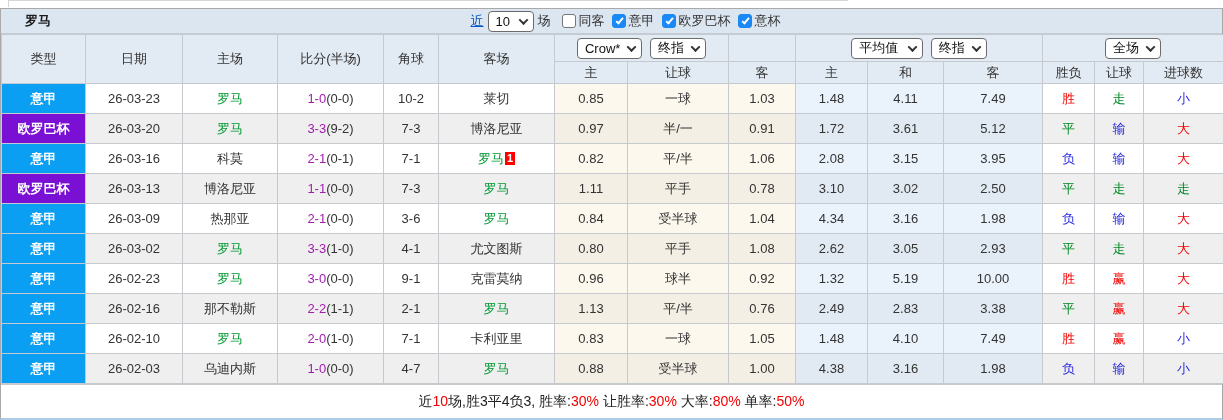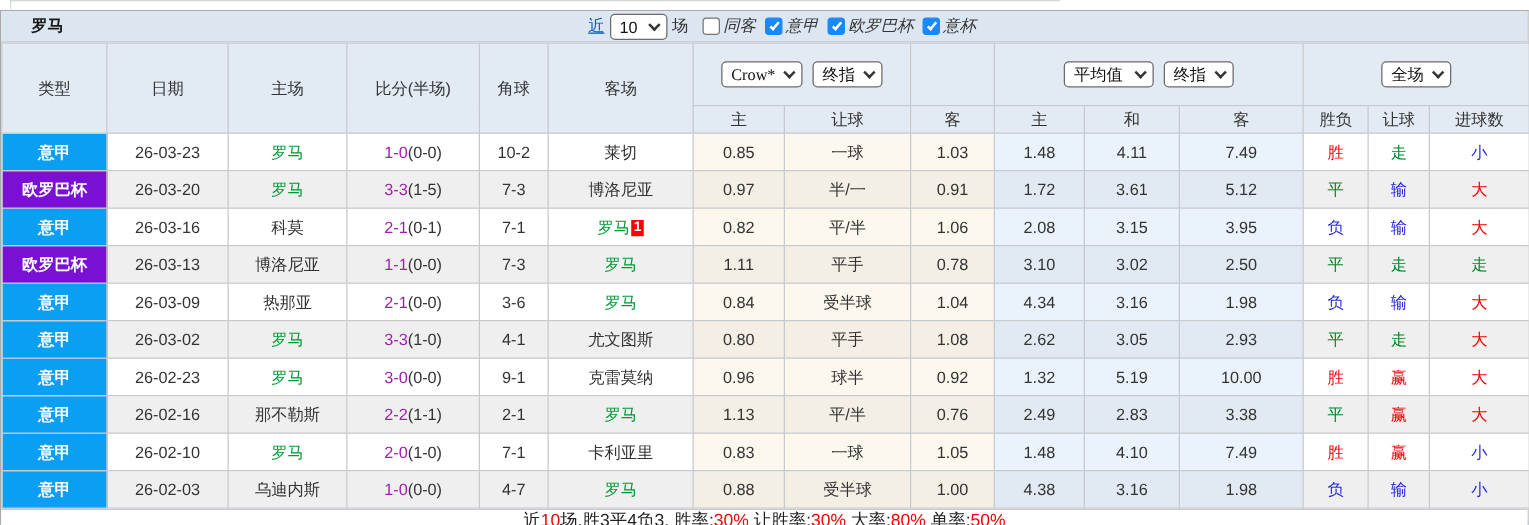--- a/index.html
+++ b/index.html
@@ -26,36 +26,36 @@
          background:#fff; border:1px solid #6b6b6b; border-radius:4px;
          height:21px; padding:0 6px 0 7px; font-size:13px; color:#111;
          gap:8px; cursor:default; vertical-align:middle; }
   .chev { width:7px; height:7px; border-right:2px solid #333; border-bottom:2px solid #333;
           transform:rotate(45deg) translate(-1px,-1px); flex:0 0 auto; }
   .sel-sm  { min-width:46px; }
   .sel-md  { min-width:56px; }
   .sel-lg  { min-width:72px; }
 
   
-  .filters { display:inline-flex; align-items:flex-start;font-style:italic; }
+  .filters { display:inline-flex; align-items:flex-start; }
   .cb { display:inline-flex; align-items:center; margin-left:7px; gap:3px; cursor:pointer; }
   .box { width:14px; height:14px; border-radius:3px; background:#fff; border:1px solid #767676;
          display:inline-flex; align-items:center; justify-content:center; }
   .box.checked { background:#1a89f5; border-color:#1a89f5; }
   .tick { width:4px; height:8px; border-right:2px solid #fff; border-bottom:2px solid #fff;
           transform:rotate(40deg) translateY(-1px); }
 
   
   table { width:100%; border-collapse:collapse; table-layout:fixed;padding-left:24px; }
   th, td { border:1px solid #c6c9cd; text-align:center; font-size:13px; font-weight:normal; }
   thead th { background:#e2eaf3; color:#333; }
   thead tr.hrow1 { height:27px; }
   thead tr.hrow2 { height:22px; }
   .sel-cell { padding:2px 0; }
-  .sel-cell .sel { margin:12px 2px;font-family:Liberation Serif, serif; }
+  .sel-cell .sel { margin:0 2px; }
 
   tbody tr { height:30px; }
   tbody tr.odd  { background:#fff; }
   tbody tr.even { background:#efefef; }
   tr.odd  td.crow-col { background:#fdf8ee; }
   tr.even td.crow-col { background:#f4efe5; }
   tr.odd  td.avg-col  { background:#eaf3fb;text-align:center; }
   tr.even td.avg-col  { background:#e1eaf2; }
 
   td.type { color:#fff; font-weight:bold; }
@@ -203,21 +203,21 @@
           <td class="avg-col">4.11</td>
           <td class="avg-col">7.49</td>
           <td class="c-red">胜</td>
           <td class="c-green">走</td>
           <td class="c-blue">小</td>
         </tr>
         <tr class="even">
           <td class="type lg-purple">欧罗巴杯</td>
           <td>26-03-20</td>
           <td class="focus">罗马</td>
-          <td><span class="ft">3-3</span><span class="ht">(1-5)</span></td>
+          <td><span class="ft">3-3</span><span class="ht">(9-2)</span></td>
           <td>7-3</td>
           <td>博洛尼亚</td>
           <td class="crow-col">0.97</td>
           <td class="crow-col">半/一</td>
           <td class="crow-col">0.91</td>
           <td class="avg-col">1.72</td>
           <td class="avg-col">3.61</td>
           <td class="avg-col">5.12</td>
           <td class="c-green">平</td>
           <td class="c-blue">输</td>

